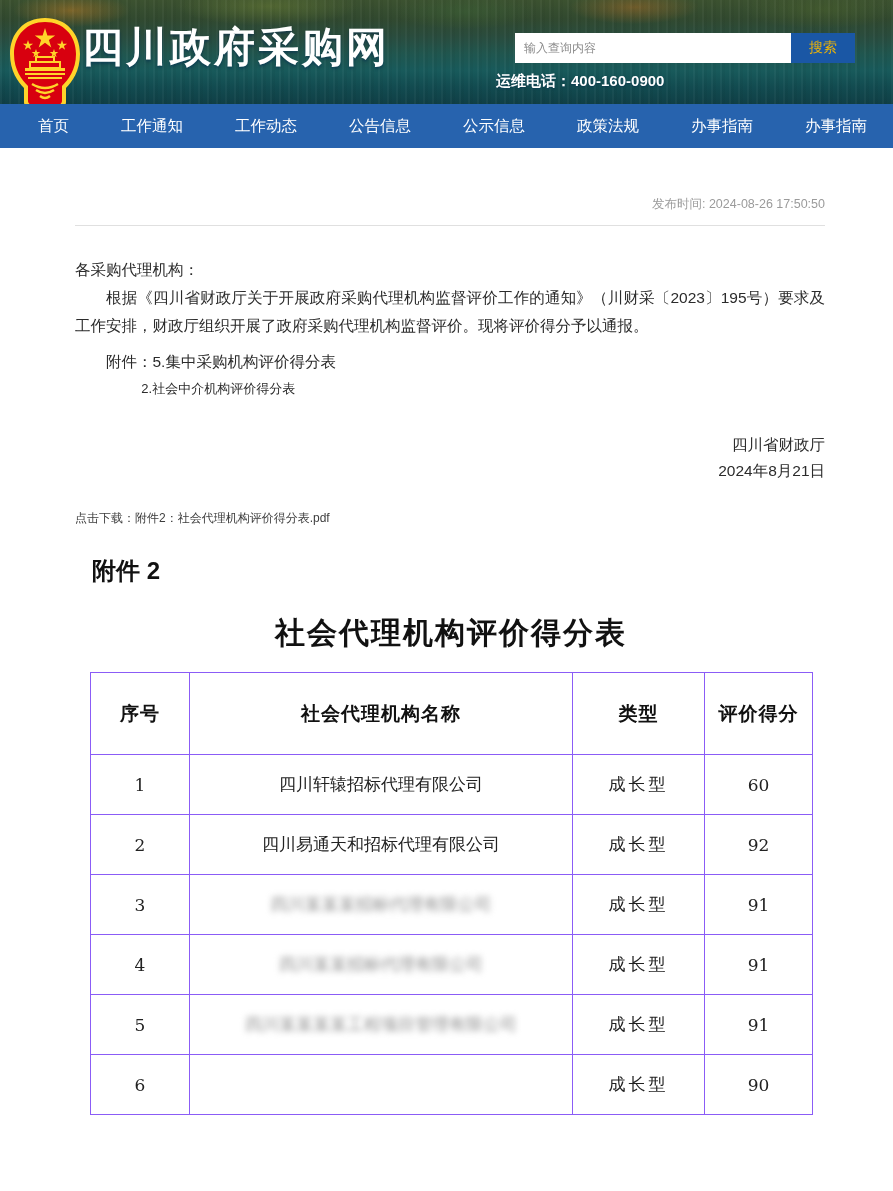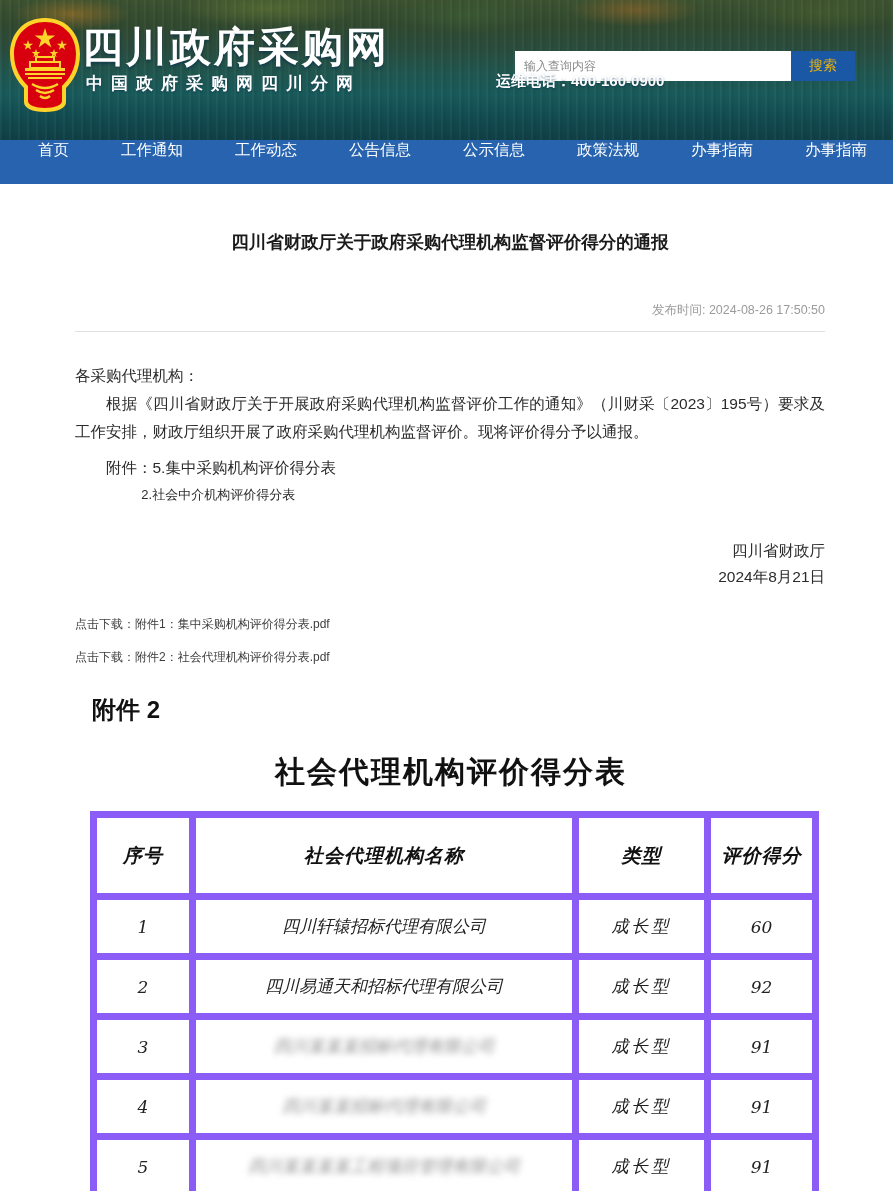--- a/index.html
+++ b/index.html
@@ -2,21 +2,21 @@
 <html><head>
 <meta charset="utf-8">
 <style>
   * { margin:0; padding:0; box-sizing:border-box; }
   html,body { background:#e8e8e8; }
   body { font-family:"Liberation Sans", sans-serif; }
   .page{ width:893px; height:1191px; margin:0 auto; background:#ffffff; overflow:hidden; position:relative; }
 
   
   .banner{
-    position:relative; height:140px; overflow:hidden;
+    position:relative; height:104px; overflow:hidden;
     background:
       radial-gradient(ellipse 90px 26px at 8% 10%,  rgba(181,120,36,.55), transparent 65%),
       radial-gradient(ellipse 140px 30px at 30% 6%, rgba(96,116,52,.65), transparent 65%),
       radial-gradient(ellipse 110px 28px at 52% 11%, rgba(60,96,54,.6), transparent 65%),
       radial-gradient(ellipse 100px 26px at 71% 7%, rgba(167,106,38,.5), transparent 65%),
       radial-gradient(ellipse 120px 30px at 92% 9%, rgba(72,95,46,.6), transparent 65%),
       linear-gradient(180deg,#3c5230 0%, #31492f 18%, #2a4c3d 34%, #20564f 52%, #185a5b 68%, #124b50 84%, #103f46 100%);
   }
   .banner::after{
     content:""; position:absolute; inset:0;
@@ -26,38 +26,38 @@
   .banner-inner{ position:relative; z-index:2; height:100%; }
   .logo{ position:absolute; left:8px; top:16px; width:74px; height:98px; }
   .brand-title{
     position:absolute; left:82px; top:20px; color:#fff; font-size:41px; font-weight:bold;
     letter-spacing:3px; text-shadow:0 2px 3px rgba(0,40,80,.55);
   }
   .brand-sub{
     position:absolute; left:86px; top:72px; color:#fff; font-size:17px; font-weight:bold;
     letter-spacing:8px; text-shadow:0 1px 2px rgba(0,40,80,.5);
   }
-  .search-wrap{ position:absolute; left:515px; top:51px; display:flex; }
+  .search-wrap{ position:absolute; left:515px; top:33px; display:flex; }
   .search-input{
     width:276px; height:30px; border:none; outline:none; background:#fff;
     font-size:12px; color:#333; padding:0 9px; font-family:"Liberation Sans",sans-serif;
   }
   .search-input::placeholder{ color:#8a8a8a; }
   .search-btn{
     width:64px; height:30px; border:none; background:#1a57a5; color:#eab308; font-size:14px;
     cursor:pointer; font-family:"Liberation Sans",sans-serif;
   }
   .hotline{
     position:absolute; left:496px; top:72px; color:#fff; font-size:15px; font-weight:bold;
     text-shadow:0 1px 2px rgba(0,40,80,.5);
   }
 
   
   .nav{
-    height:44px; background:#2763ae; display:flex; align-items:flex-start;
+    height:44px; background:#2763ae; display:flex; align-items:center;
     padding-left:30px; color:#fff;
   }
   .nav-item{ font-size:15.5px; padding:0 8px; cursor:pointer; white-space:nowrap; }
   .nav-sep{ width:1px; height:15px; background:rgba(255,255,255,.5); margin:0 18px; }
 
   
   .content{ padding:0 68px 0 75px; }
   .article-title{ text-align:center; font-size:17.5px; font-weight:bold; color:#1a1a1a; margin-top:46px; }
   .pub-time{ text-align:right; color:#9b9b9b; font-size:12.5px; margin-top:48px; }
   .divider{ border:none; border-top:1px solid #e0e0e0; margin-top:12px; }
@@ -73,21 +73,21 @@
   
   .att2-heading{ margin:28px 0 0 17px; font-size:24px; font-weight:bold; color:#111; }
   .table-title{
     text-align:center; font-size:30px; font-weight:bold; color:#111;
     letter-spacing:2px; margin-top:26px; width:722px; margin-left:15px;
   }
   table.score{ border-collapse:collapse; margin:18px 0 0 15px; table-layout:fixed; width:722px;
     font-family:"DejaVu Serif", serif; }
   table.score col.c-no{ width:99px; } table.score col.c-name{ width:383px; }
   table.score col.c-type{ width:132px; } table.score col.c-score{ width:108px; }
-  table.score th, table.score td{ border:7px solid #8b5cf6; text-align:center; vertical-align:middle;font-style:italic; }
+  table.score th, table.score td{ border:1px solid #8b5cf6; text-align:center; vertical-align:middle; }
   table.score th{
     height:82px; font-size:19px; font-weight:bold; color:#111;
     font-family:"Liberation Sans", sans-serif; letter-spacing:1px;
   }
   table.score td{ height:60px; font-size:17px; color:#222; }
   td.t-type{ letter-spacing:3px; }
   td.t-score{ font-size:16px; }
   .blurred{ filter:blur(3px); color:#8a8a8a; }
 </style>
 </head>
@@ -107,21 +107,20 @@
           <path d="M28 33 l1 3.1 3.3 0 -2.7 2 1 3.1 -2.6 -1.9 -2.7 1.9 1 -3.1 -2.6 -2 3.2 0 Z" fill="#ffd42a"></path>
           <path d="M46 33 l1 3.1 3.3 0 -2.7 2 1 3.1 -2.6 -1.9 -2.7 1.9 1 -3.1 -2.6 -2 3.2 0 Z" fill="#ffd42a"></path>
           <rect x="17" y="52" width="40" height="3" fill="#ffd42a"></rect>
           <path d="M22 52 L22 46 L52 46 L52 52 Z" fill="none" stroke="#ffd42a" stroke-width="2"></path>
           <path d="M28 46 L28 41 L46 41 L46 46" fill="none" stroke="#ffd42a" stroke-width="2"></path>
           <path d="M17 58 h40 M20 62 h34" stroke="#ffd42a" stroke-width="2.2"></path>
           <path d="M24 68 q13 8 26 0 M28 74 q9 6 18 0 M32 80 q5 4 10 0" stroke="#ffd42a" stroke-width="2.4" fill="none"></path>
         </svg>
       </div>
       <div class="brand-title">四川政府采购网</div>
-      <div class="brand-sub">中国政府采购网四川分网</div>
       <div class="search-wrap">
         <input class="search-input" type="text" placeholder="输入查询内容" style="">
         <button class="search-btn">搜索</button>
       </div>
       <div class="hotline">运维电话：400-160-0900</div>
     </div>
   </div>
 
   <div class="nav">
 
@@ -146,37 +145,35 @@
       <div class="nav-item">办事指南</div>
       <div class="nav-sep"></div>
 
       <div class="nav-item">办事指南</div>
       <div class="nav-sep"></div>
 
       <div class="nav-sep"></div>
     </div>
 
   <div class="content">
-    <div class="article-title">四川省财政厅关于政府采购代理机构监督评价得分的通报</div>
     <div class="pub-time">发布时间: 2024-08-26 17:50:50</div>
     <hr class="divider">
 
     <p class="salutation">各采购代理机构：</p>
     <p class="body-par">根据《四川省财政厅关于开展政府采购代理机构监督评价工作的通知》（川财采〔2023〕195号）要求及工作安排，财政厅组织开展了政府采购代理机构监督评价。现将评价得分予以通报。</p>
     <p class="attach-l1">附件：5.集中采购机构评价得分表</p>
     <p class="attach-l2">2.社会中介机构评价得分表</p>
 
     <div class="sign-block">
       <div class="signer">四川省财政厅</div>
       <div class="sign-date">2024年8月21日</div>
     </div>
 
     <div class="downloads">
 
-        <a class="dl-link" href="#">点击下载：附件1：集中采购机构评价得分表.pdf</a>
 
         <a class="dl-link" href="#">点击下载：附件2：社会代理机构评价得分表.pdf</a>
       </div>
 
     <div class="att2-heading">附件 2</div>
     <div class="table-title">社会代理机构评价得分表</div>
 
     <table class="score">
       <colgroup>
           <col class="c-no">

